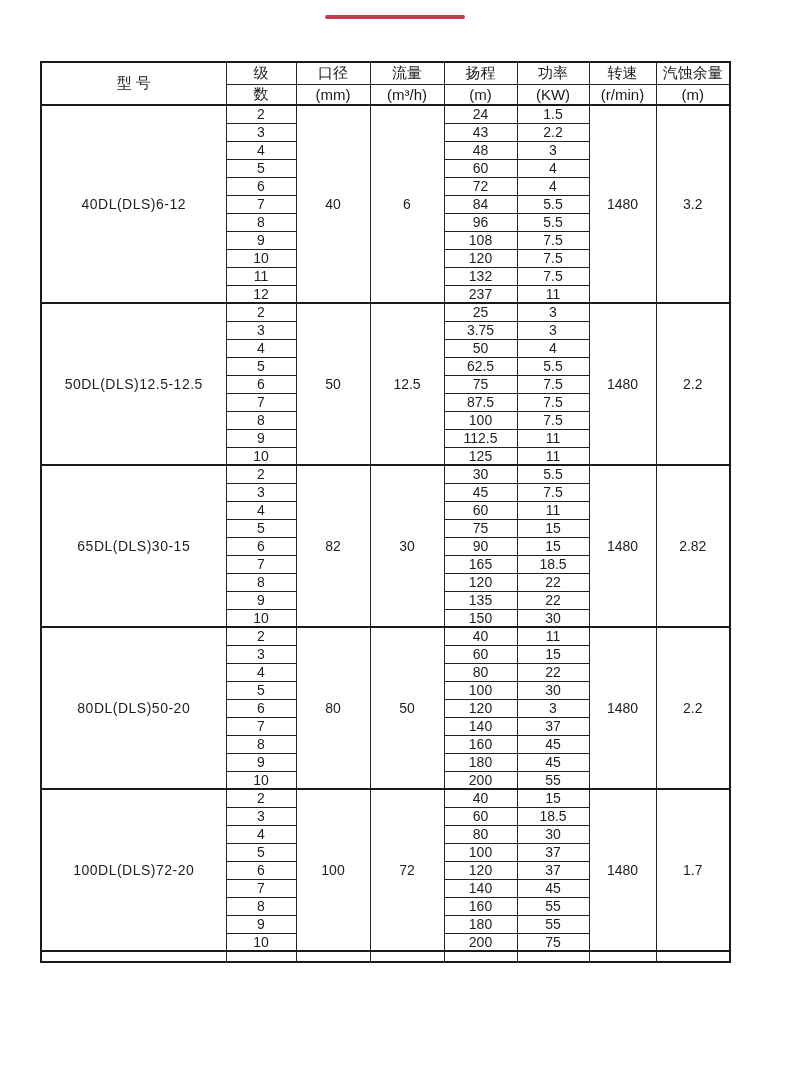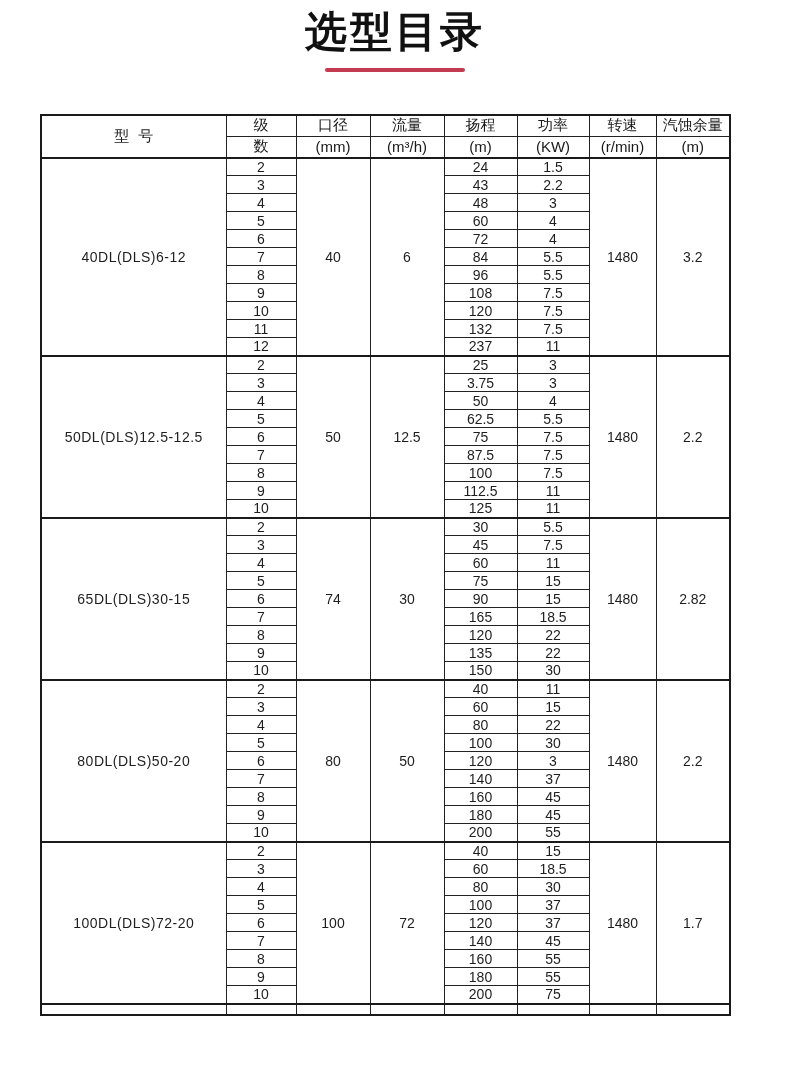--- a/index.html
+++ b/index.html
@@ -44,33 +44,32 @@
     vertical-align: middle;
     padding: 0;
     font-weight: normal;
     overflow: hidden;
     white-space: nowrap;
   }
   thead th {
     font-size: 15px;
     color: #1a1a1a;
   }
-  thead tr.h1 { height: 22px; font-family: Liberation Mono, monospace; }
+  thead tr.h1 { height: 22px; }
   thead tr.h2 { height: 21px; }
   tbody { font-size: 14px; }
   tbody tr { height: 18px; }
   tbody tr.partial { height: 11px; }
   tbody tr.block-start td { border-top: 2px solid #1a1a1a; }
   td.model-col { font-size: 14px; letter-spacing: 0.5px; margin-left: 12px; }
 </style>
 </head>
 <body>
 
 <div class="title-wrap">
-  <div class="page-title">选型目录</div>
   <div class="title-underline" style="background: rgb(194, 59, 80);"></div>
 </div>
 
 <table class="catalog">
   <colgroup>
     <col style="width:185px">
     <col style="width:70px">
     <col style="width:74px">
     <col style="width:74px">
     <col style="width:73px">
@@ -206,21 +205,21 @@
         <td>11</td>
       </tr>
       <tr>
         <td>10</td>
         <td>125</td>
         <td>11</td>
       </tr>
       <tr class="block-start">
         <td rowspan="9" class="model-col">65DL(DLS)30-15</td>
         <td>2</td>
-        <td rowspan="9">74</td>
+        <td rowspan="9">82</td>
         <td rowspan="9">30</td>
         <td>30</td>
         <td>5.5</td>
         <td rowspan="9">1480</td>
         <td rowspan="9">2.82</td>
       </tr>
       <tr>
         <td>3</td>
         <td>45</td>
         <td>7.5</td>

